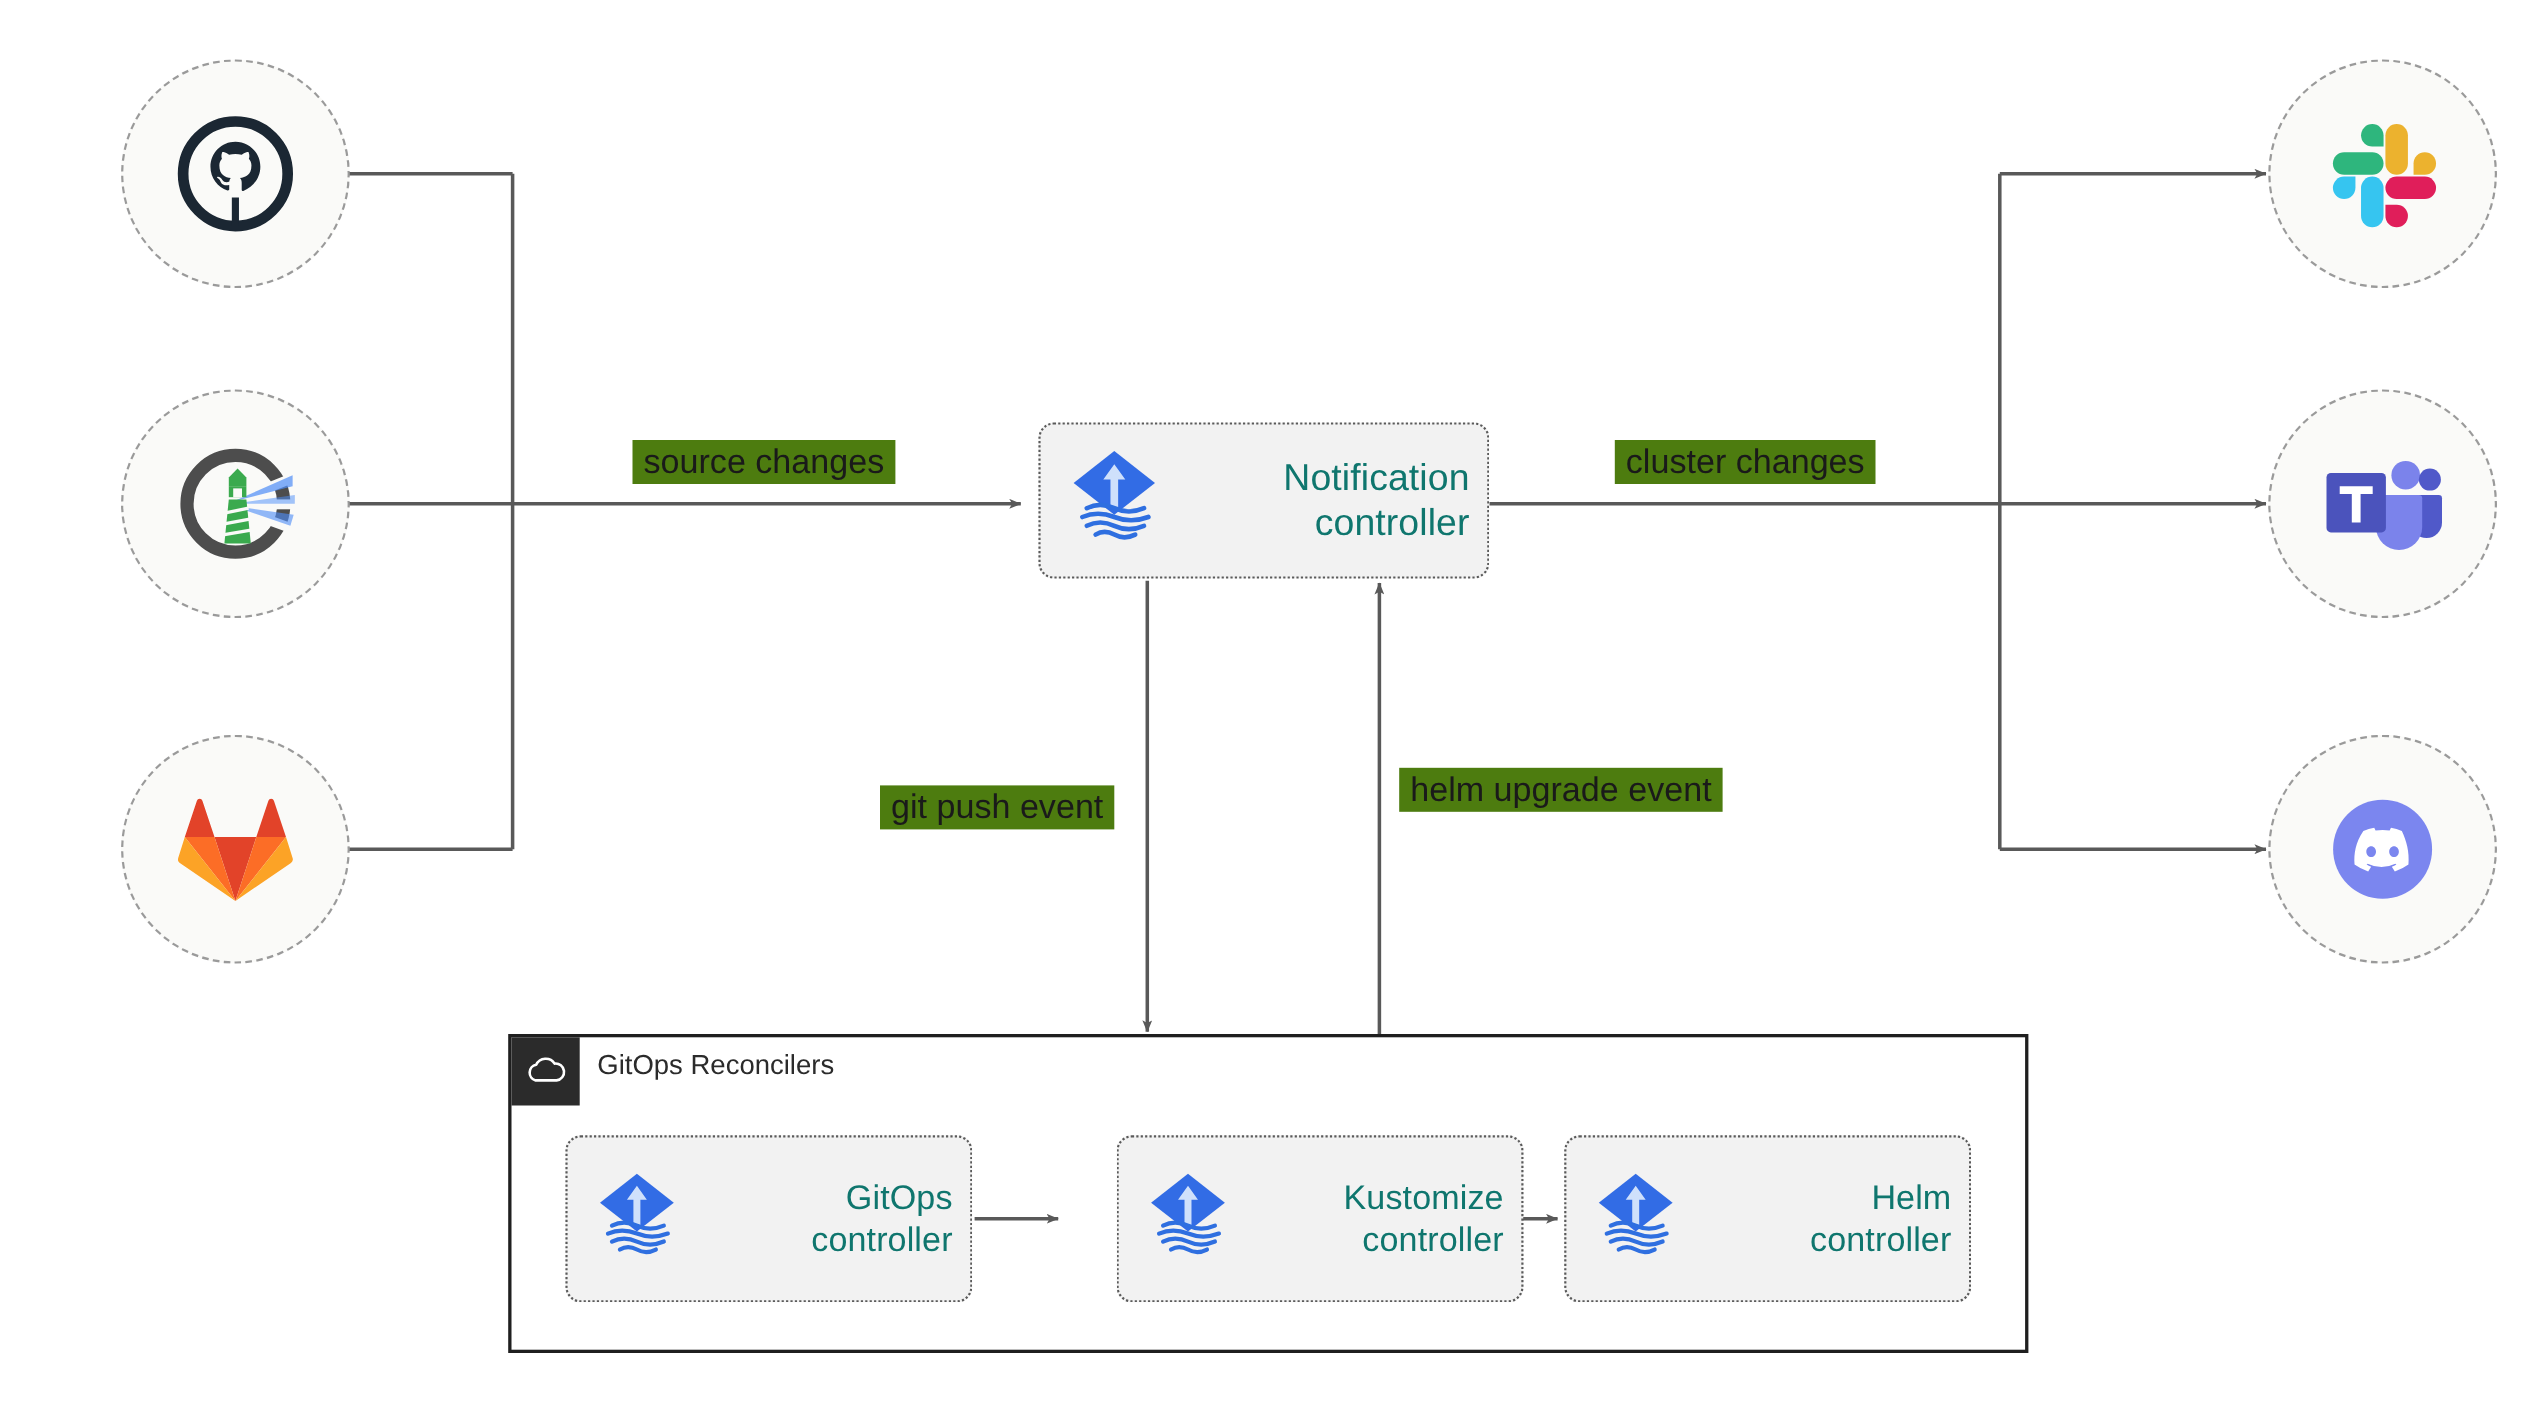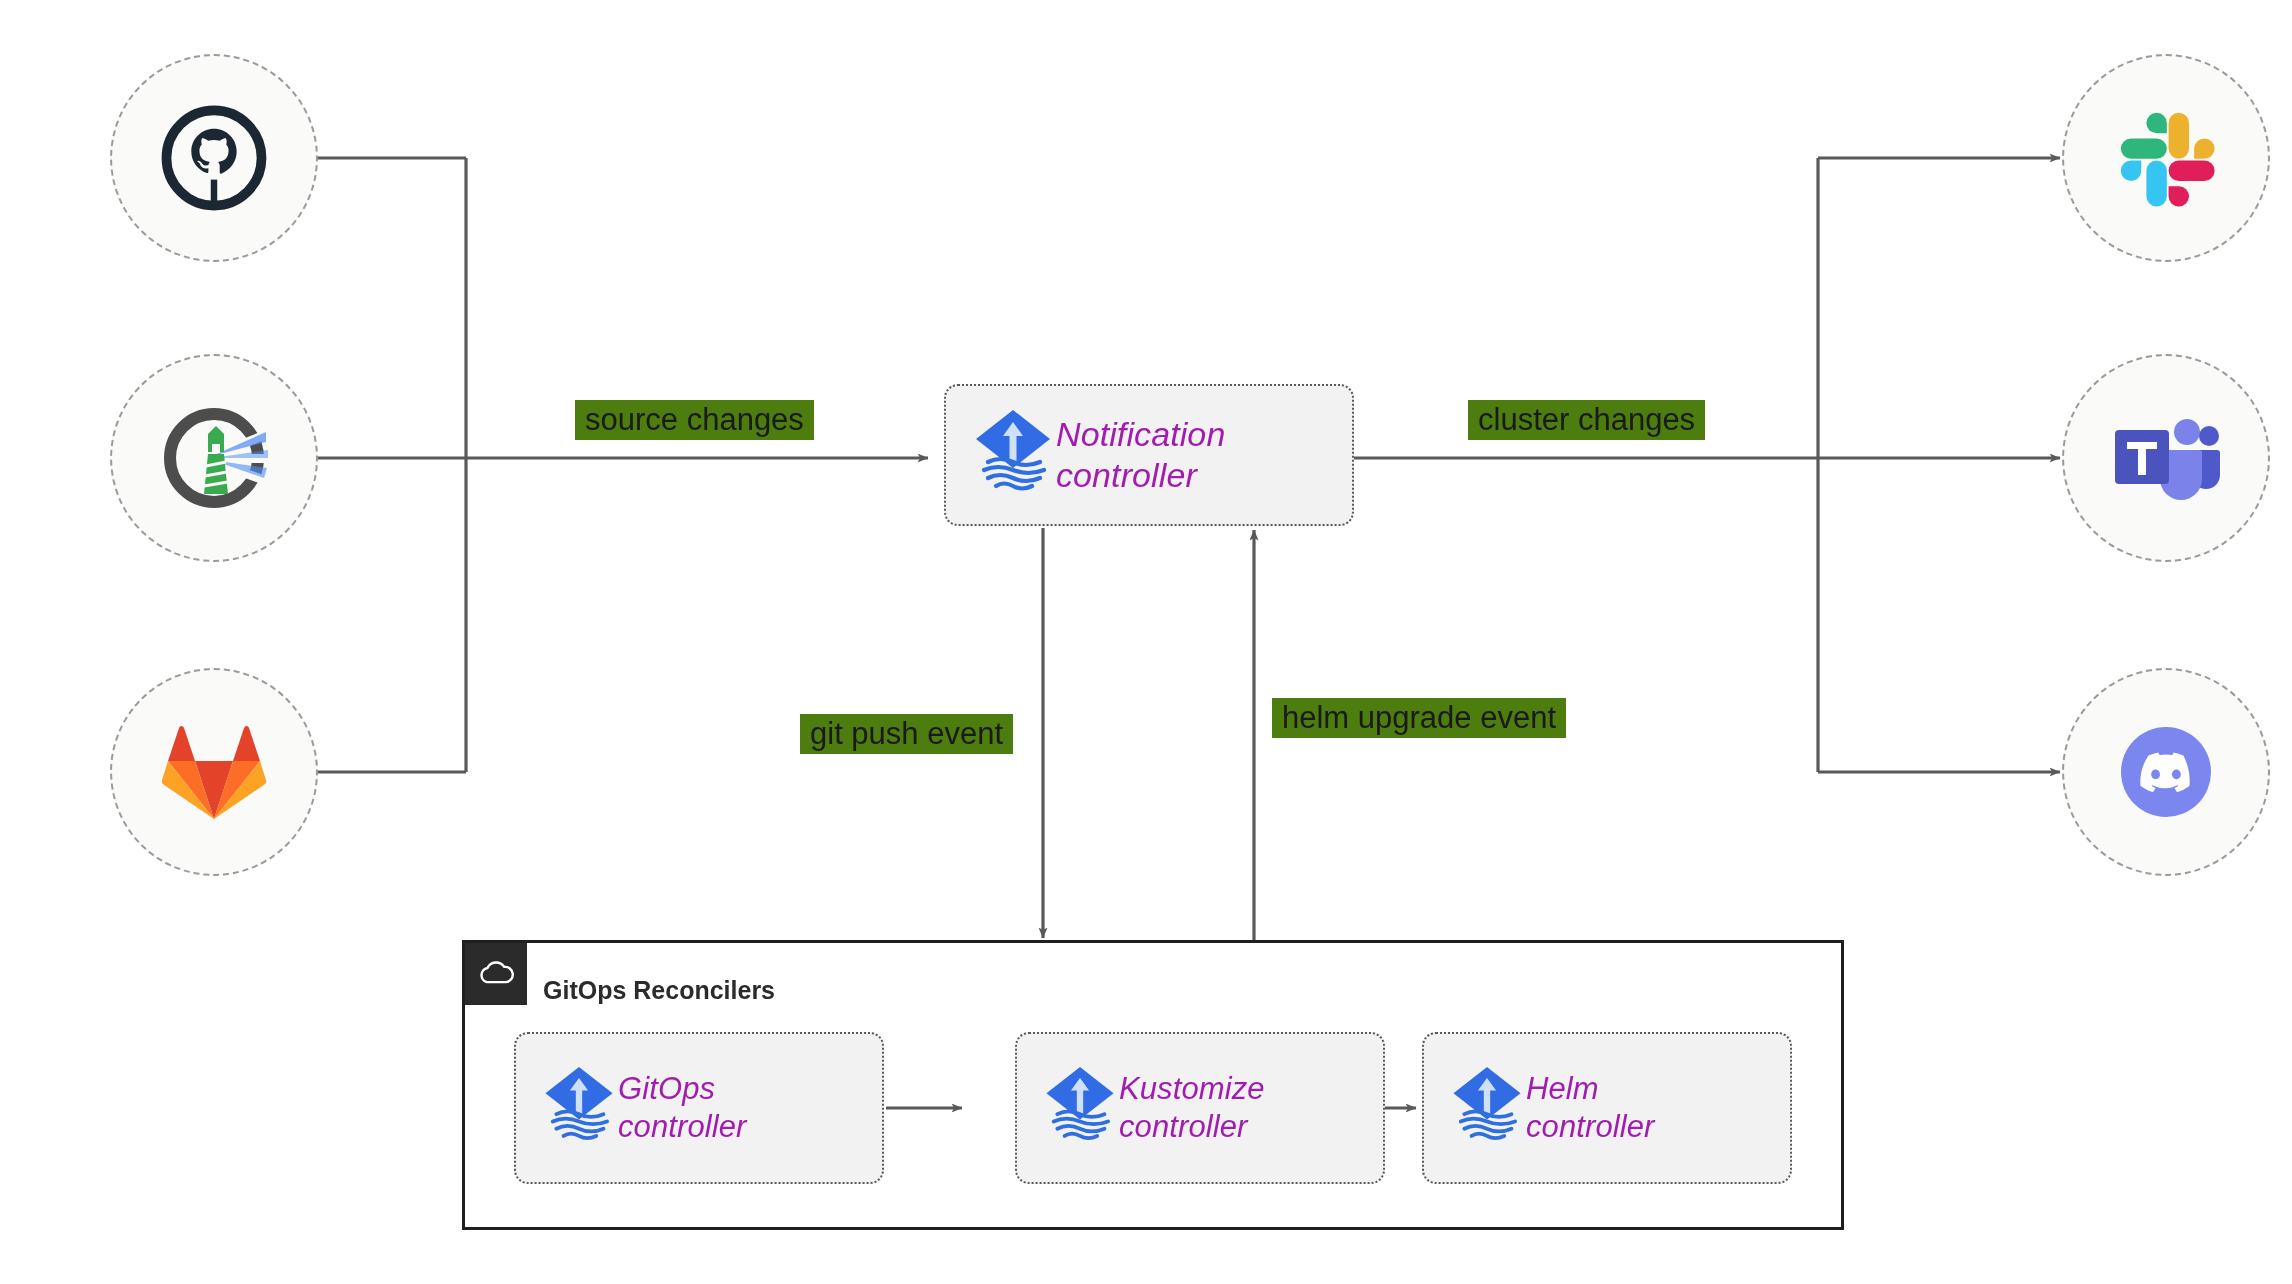--- a/index.html
+++ b/index.html
@@ -20,40 +20,39 @@
   .node-circle svg{display:block;}
 
   
   .ctrl-box{
     position:absolute;background:#f2f2f2;border:2px dotted #5a5a5a;
     border-radius:14px;box-sizing:border-box;
     display:flex;align-items:center;justify-content:flex-start;
   }
   .ctrl-logo{flex:0 0 auto;margin-left:24px;}
   .ctrl-label{
-    flex:1 1 auto;text-align:left;color:#a21caf;
+    flex:1 1 auto;text-align:right;color:#0f766e;
     font-size:33px;line-height:1.22;padding-right:16px;letter-spacing:.1px;
     white-space:pre-line;
-    font-style:italic;
   }
   #notification-controller{left:944px;top:384px;width:410px;height:142px;}
   #notification-controller .ctrl-label{font-size:34px;}
   .sub-ctrl{width:370px;height:152px;top:1032px;}
   #source-controller{left:514px;}
   #kustomize-controller{left:1015px;}
   #helm-controller{left:1422px;}
   .sub-ctrl .ctrl-label{font-size:31px;}
 
   
   #gitops-container{
     position:absolute;left:462px;top:940px;width:1382px;height:290px;
     border:3px solid #1f1f1f;background:transparent;box-sizing:border-box;
   }
   #gitops-header{
-    position:absolute;left:0;top:0;height:62px;display:flex;align-items:flex-end;font-weight:bold;
+    position:absolute;left:0;top:0;height:62px;display:flex;align-items:flex-start;
   }
   #gitops-icon-box{
     width:62px;height:62px;background:#2b2b2b;
     display:flex;align-items:center;justify-content:center;flex:0 0 auto;
   }
   #gitops-title{
     margin-left:16px;margin-top:11px;font-size:25px;color:#2b2b2b;white-space:nowrap;
   }
 
   

